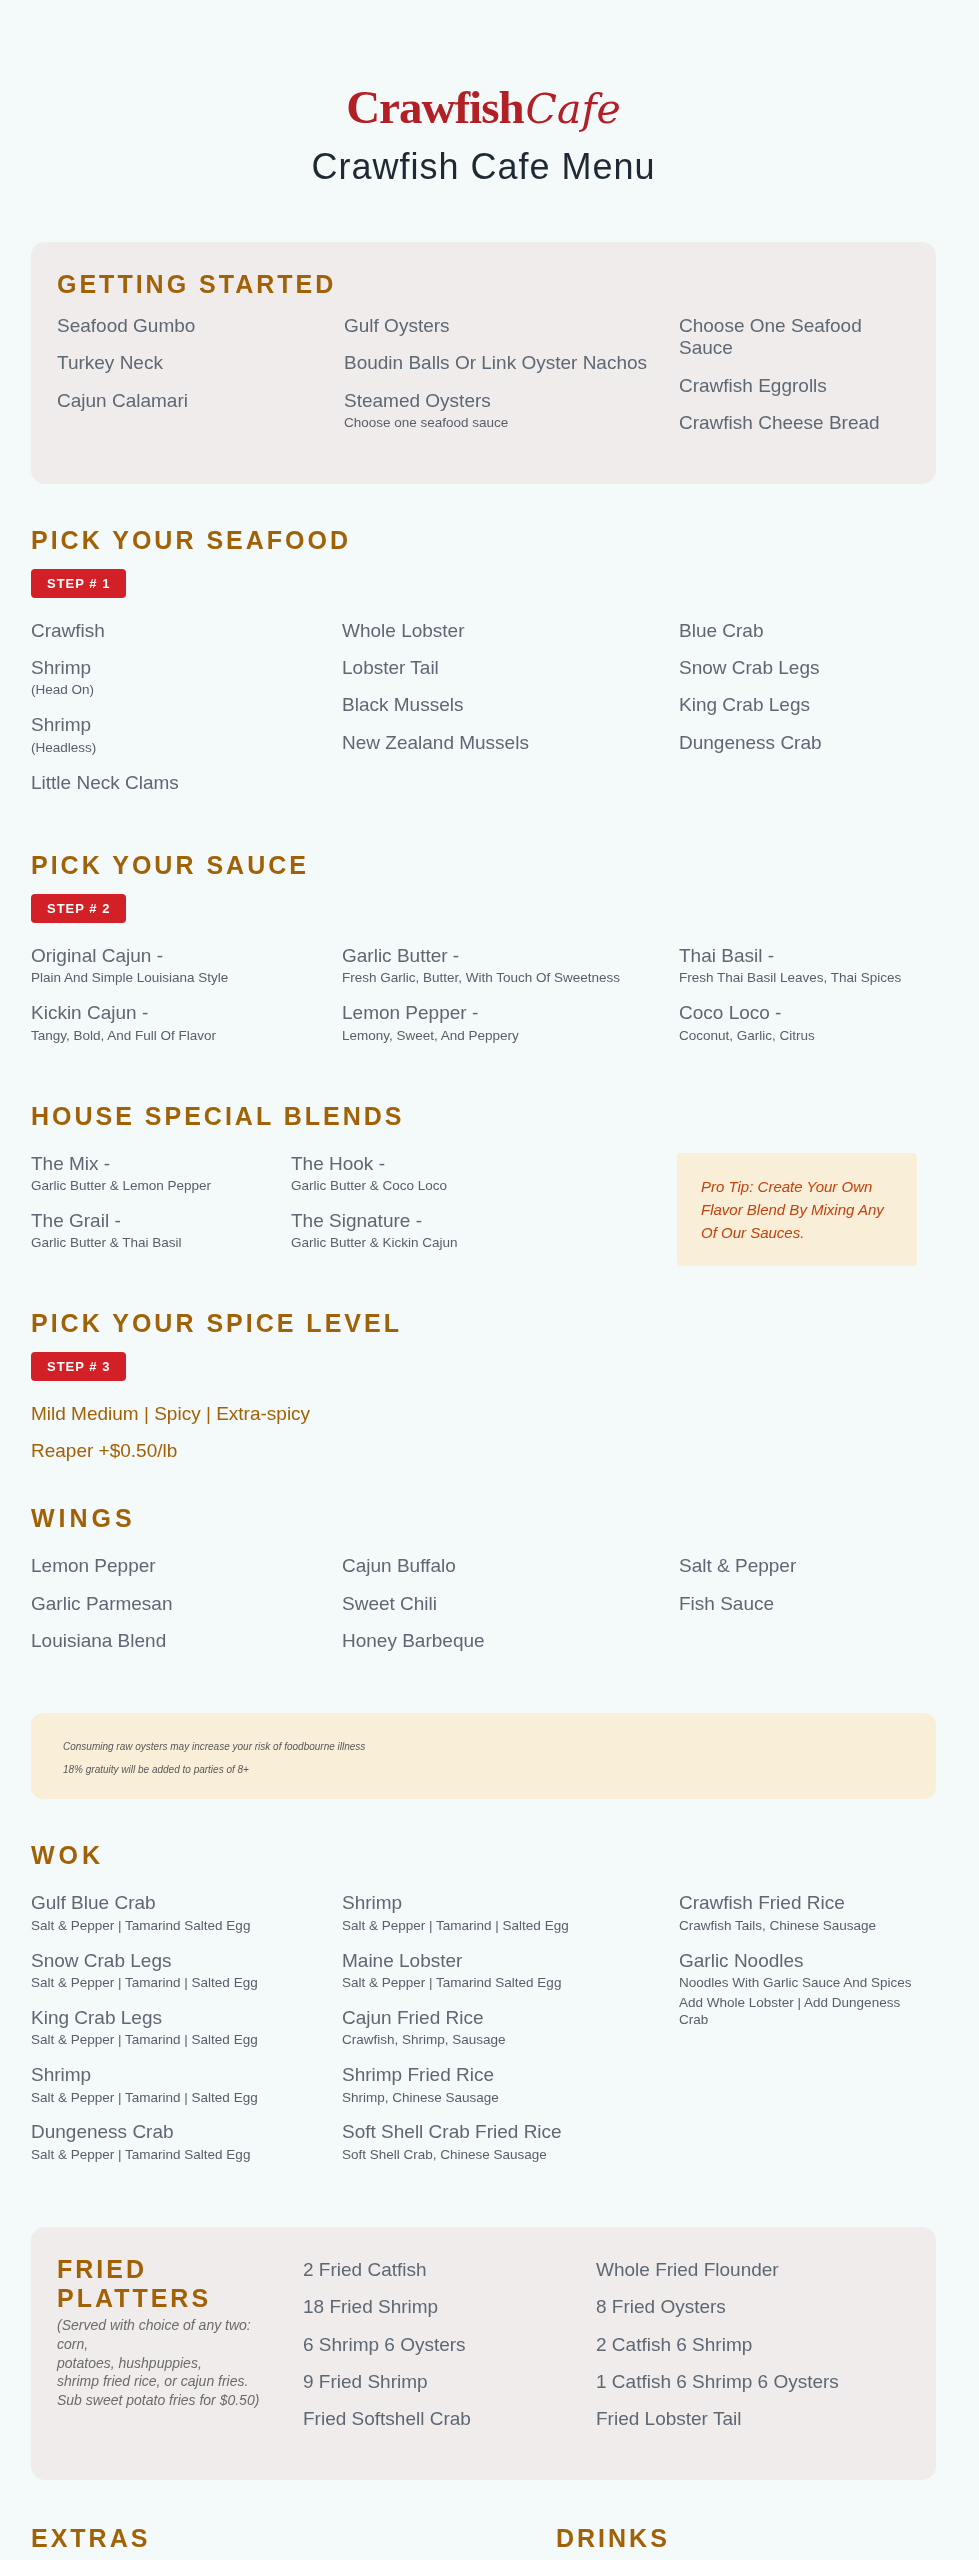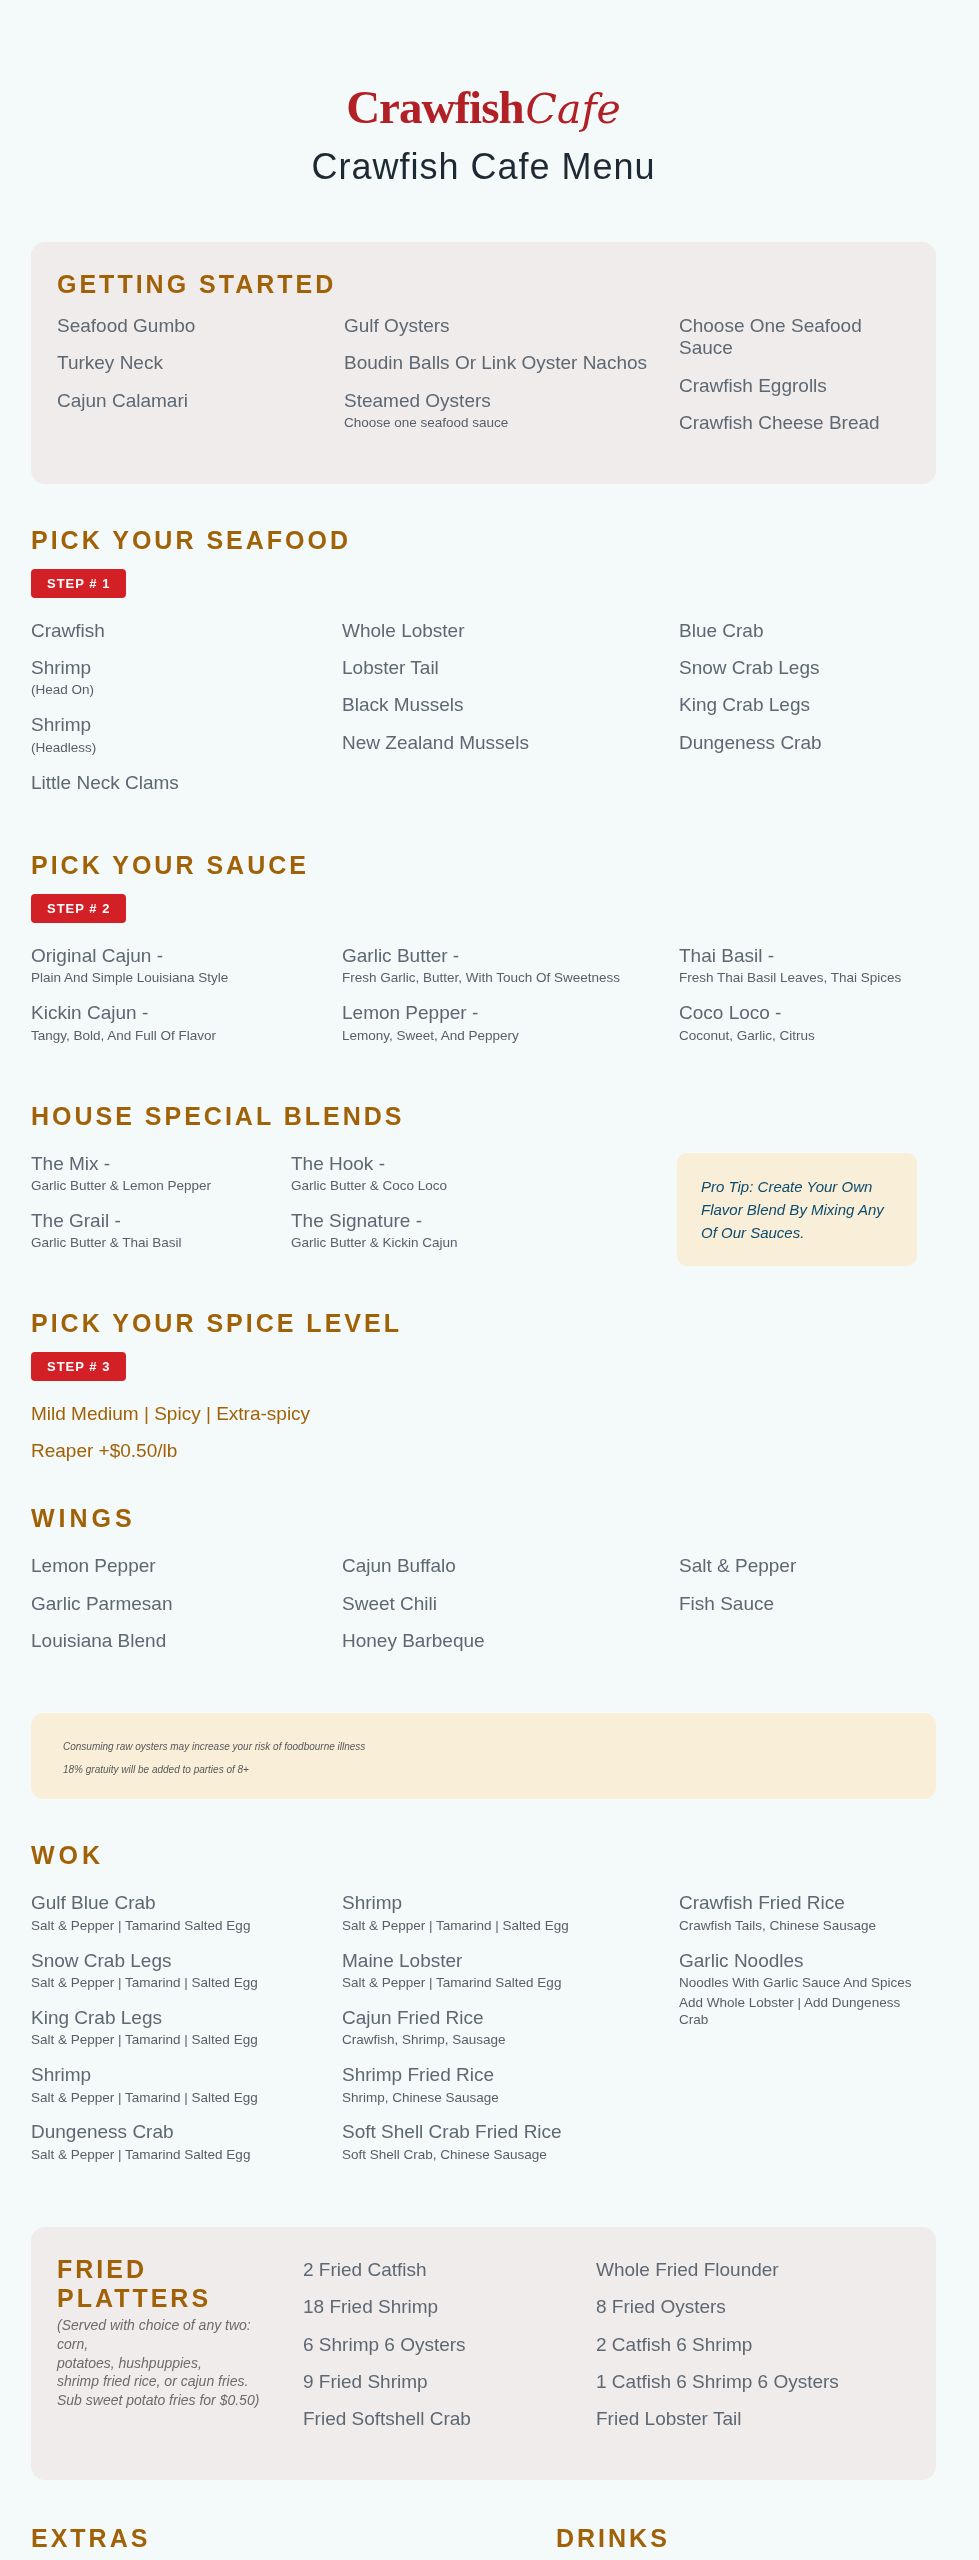--- a/index.html
+++ b/index.html
@@ -39,22 +39,22 @@
     padding:7px 16px; border-radius:4px;
   }
   .grid3 { display:grid; grid-template-columns:311px 337px 1fr; }
   .grid-gs { display:grid; grid-template-columns:287px 335px 1fr; margin-top:16px; }
   .grid-blends { display:grid; grid-template-columns:260px 386px 240px; }
   .list-top { margin-top:22px; }
   .mi { margin-bottom:15px; padding-right:18px; }
   .mi-n { font-size:19px; line-height:1.18; color:#5d6873; }
   .mi-s { font-size:13.5px; line-height:1.25; color:#575f68; margin-top:3px; }
   .tip-card {
-    background:#f9efd8; border-radius:10px; padding:22px 24px;
-    font-style:italic; color:#0c4a6e; font-size:15px; line-height:1.55;
+    background:#f9efd8; border-radius:4px; padding:22px 24px;
+    font-style:italic; color:#c2410c; font-size:15px; line-height:1.55;
     align-self:start;
   }
   .plain-line { font-size:19px; color:#a16207; }
   .spice-lines { margin-top:22px; }
   .spice-lines .plain-line { margin-bottom:15px; }
   .notice-card {
     margin-top:46px; background:#f9efd8; border-radius:12px;
     padding:24px 32px; font-style:italic; color:#56585b; font-size:10px;
   }
   .notice-card div { margin:4px 0 12px 0; }

